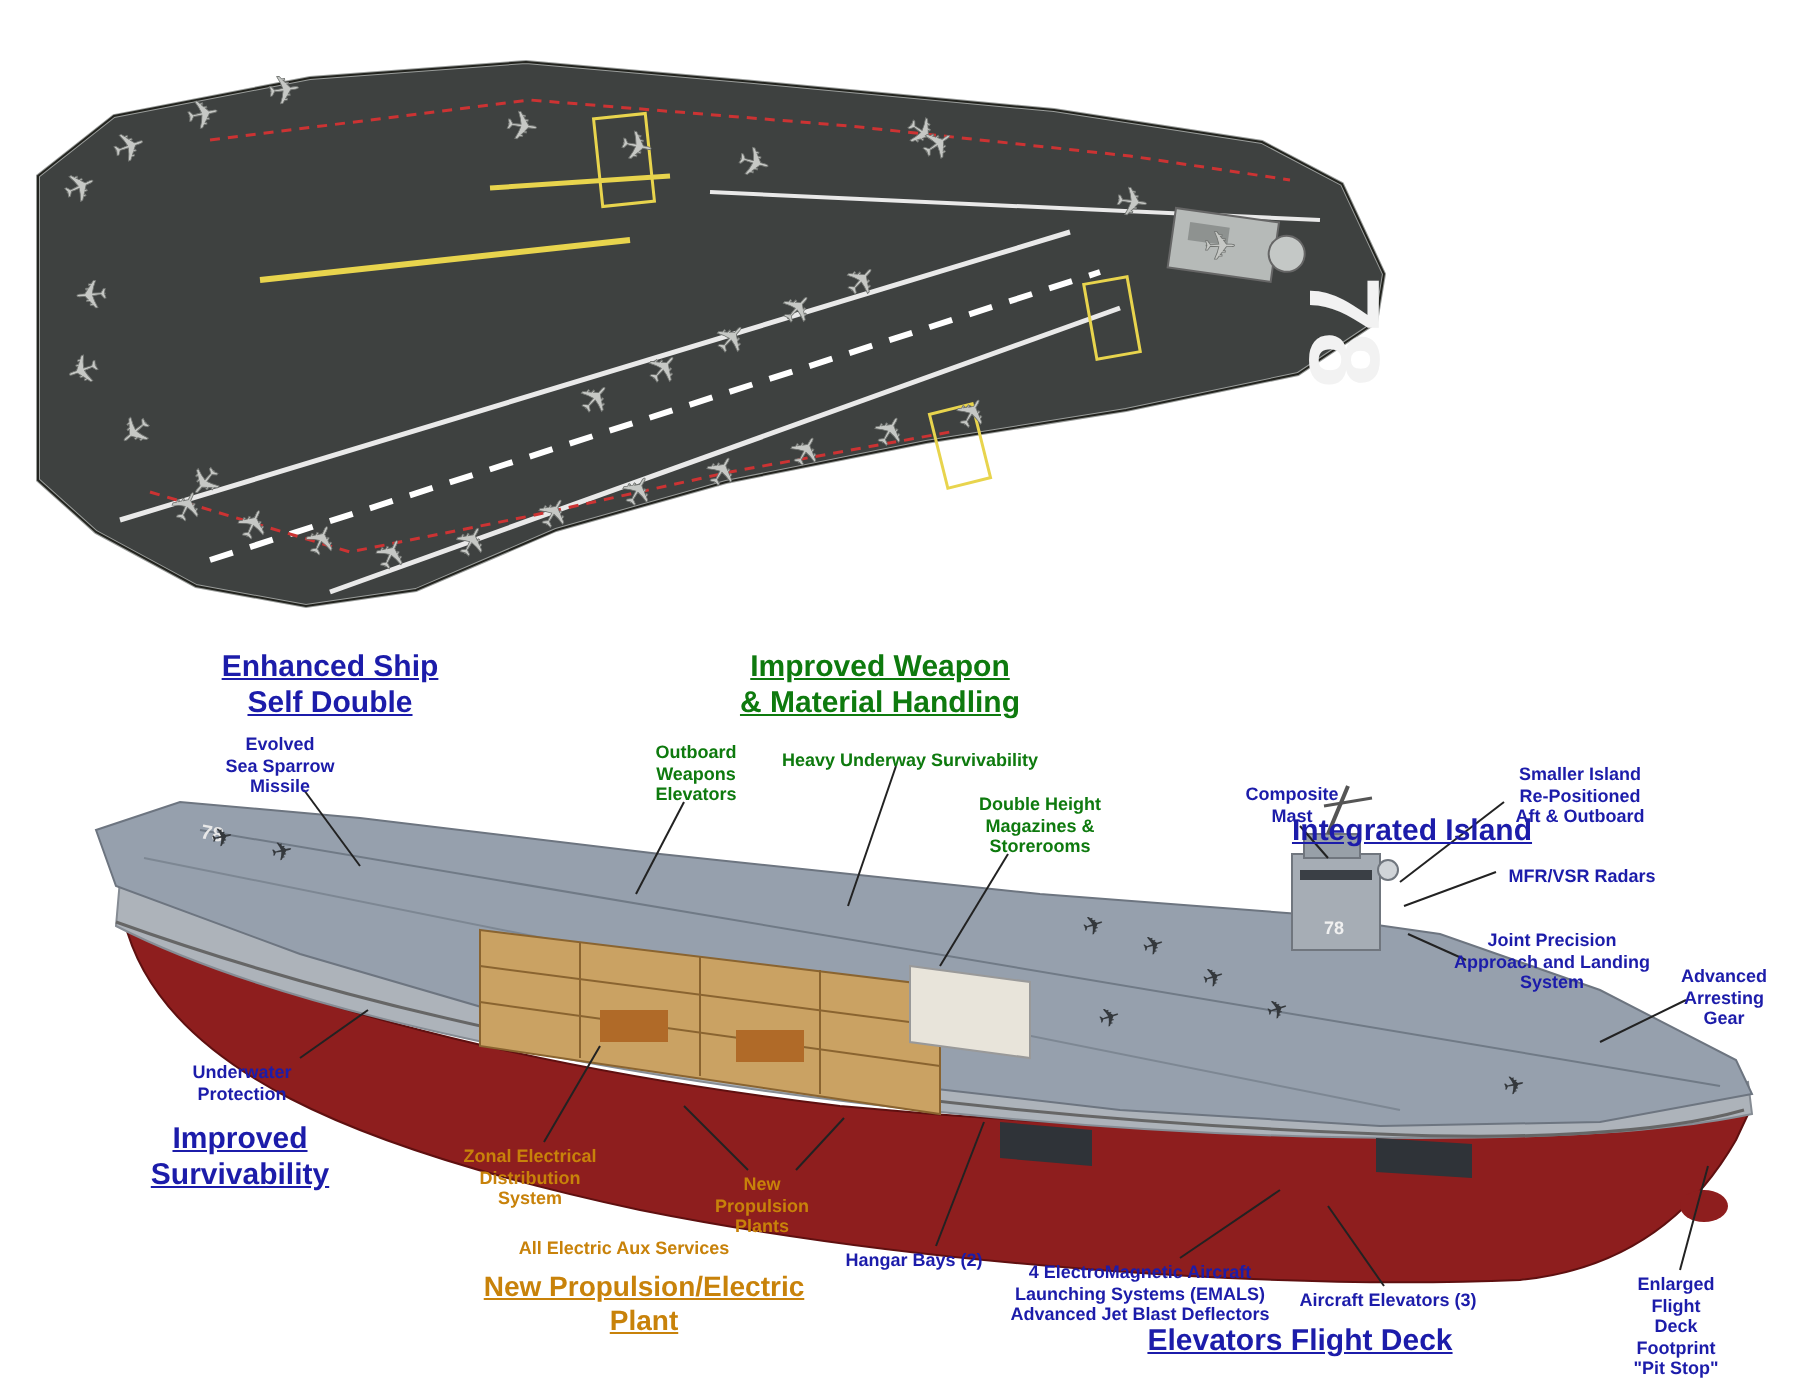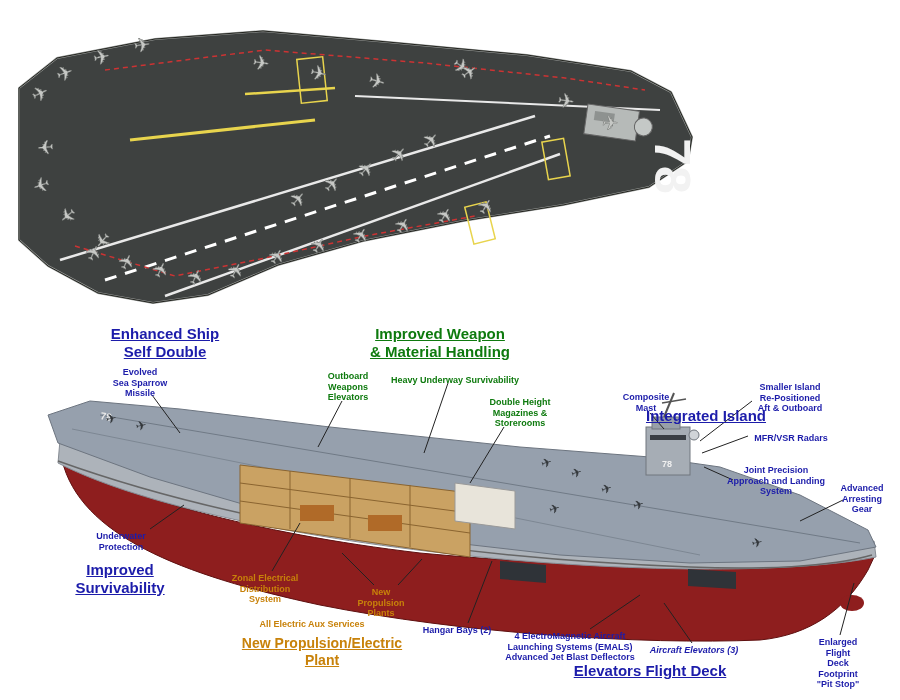--- a/index.html
+++ b/index.html
@@ -213,21 +213,21 @@
 Distribution
 System</div>
     <div class="lbl c-orange" style="left:381px;top:272px;">New
 Propulsion
 Plants</div>
     <div class="lbl c-orange" style="left:312px;top:304px;">All Electric Aux Services</div>
     <div class="lbl c-blue" style="left:445px;top:310px;padding-left:24px;">Hangar Bays (2)</div>
     <div class="lbl c-blue" style="left:570px;top:316px;">4 ElectroMagnetic Aircraft
 Launching Systems (EMALS)
 Advanced Jet Blast Deflectors</div>
-    <div class="lbl c-blue" style="left:694px;top:330px;font-style:italic;">Aircraft Elevators (3)</div>
+    <div class="lbl c-blue" style="left:694px;top:330px;">Aircraft Elevators (3)</div>
     <div class="lbl c-blue" style="left:838px;top:322px;">Enlarged
 Flight
 Deck
 Footprint
 "Pit Stop"</div>
   </div>
 
 </div>
 
 </body></html>

